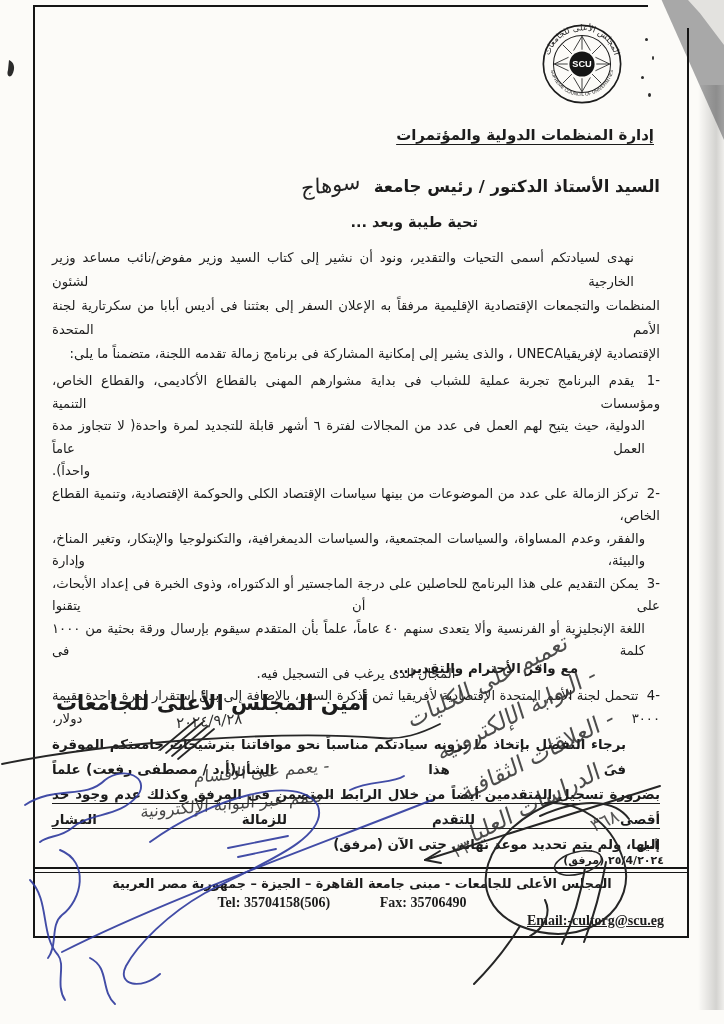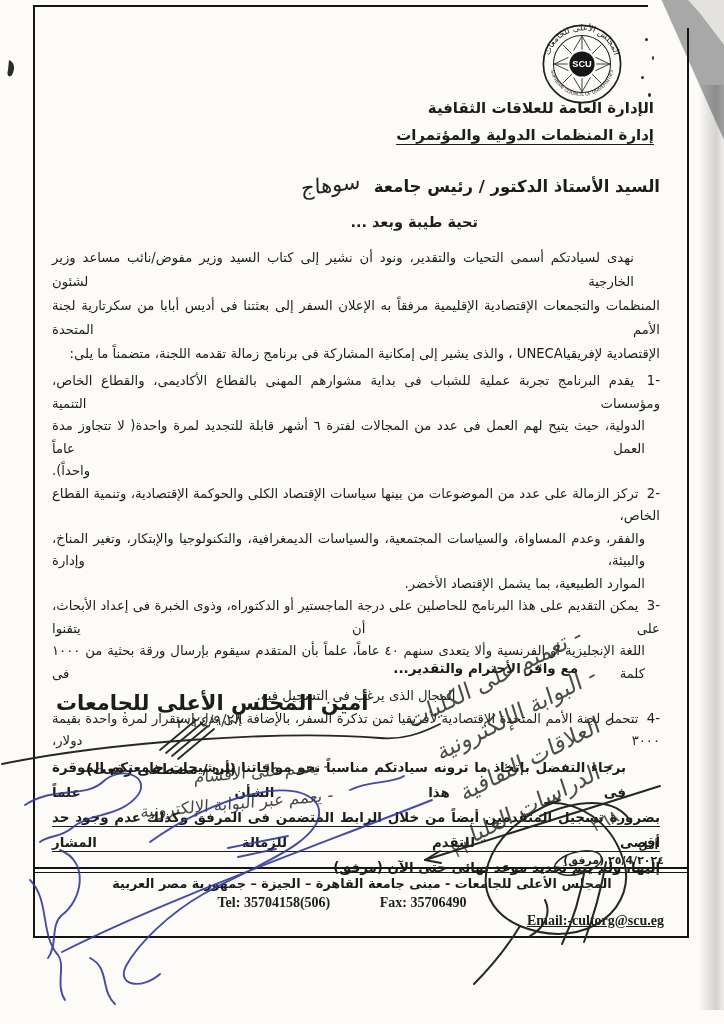--- a/index.html
+++ b/index.html
@@ -108,21 +108,20 @@
       <path id="arcBottom" d="M 12 50 A 38 38 0 0 0 88 50"></path>
     </defs>
     <text font-size="10" fill="#1d1d1d" font-family="DejaVu Sans, sans-serif">
       <textPath href="#arcTop" startOffset="50%" text-anchor="middle">المجلس الأعلى للجامعات</textPath>
     </text>
     <text font-size="5.6" fill="#1d1d1d" font-family="Liberation Sans, sans-serif">
       <textPath href="#arcBottom" startOffset="50%" text-anchor="middle">SUPREME COUNCIL OF UNIVERSITIES</textPath>
     </text>
   </svg>
 
-  <div class="dept" style="top:99px;">الإدارة العامة للعلاقات الثقافية</div>
   <div class="dept u" style="top:126px;">إدارة المنظمات الدولية والمؤتمرات</div>
 
   <div class="recipient">
     <span>السيد الأستاذ الدكتور / رئيس جامعة</span>
     <span class="sohag">سوهاج</span>
   </div>
   <div class="greeting">تحية طيبة وبعد ...</div>
 
   <div class="content">
     <div class="intro">
@@ -136,21 +135,20 @@
         <span>يقدم البرنامج تجربة عملية للشباب فى بداية مشوارهم المهنى بالقطاع الأكاديمى، والقطاع الخاص، ومؤسسات التنمية</span>
       </div>
       <div class="jl cont">الدولية، حيث يتيح لهم العمل فى عدد من المجالات لفترة ٦ أشهر قابلة للتجديد لمرة واحدة( لا تتجاوز مدة العمل عاماً</div>
       <div class="last-left cont">واحداً).</div>
 
       <div class="jl">
         <span class="marker">2-</span>
         <span>تركز الزمالة على عدد من الموضوعات من بينها سياسات الإقتصاد الكلى والحوكمة الإقتصادية، وتنمية القطاع الخاص،</span>
       </div>
       <div class="jl cont">والفقر، وعدم المساواة، والسياسات المجتمعية، والسياسات الديمغرافية، والتكنولوجيا والإبتكار، وتغير المناخ، والبيئة، وإدارة</div>
-      <div class="ll cont">الموارد الطبيعية، بما يشمل الإقتصاد الأخضر.</div>
 
       <div class="jl">
         <span class="marker">3-</span>
         <span>يمكن التقديم على هذا البرنامج للحاصلين على درجة الماجستير أو الدكتوراه، وذوى الخبرة فى إعداد الأبحاث، على أن يتقنوا</span>
       </div>
       <div class="jl cont">اللغة الإنجليزية أو الفرنسية وألا يتعدى سنهم ٤٠ عاماً، علماً بأن المتقدم سيقوم بإرسال ورقة بحثية من ١٠٠٠ كلمة فى</div>
       <div class="last-center">المجال الذى يرغب فى التسجيل فيه.</div>
 
       <div class="jl">
         <span class="marker">4-</span>

